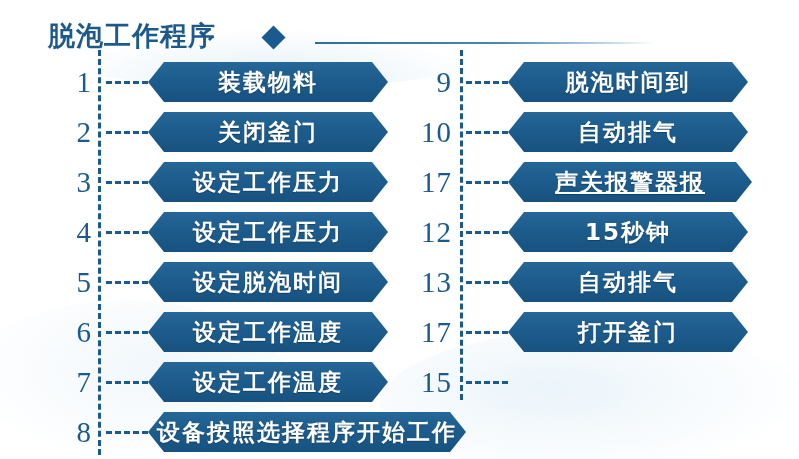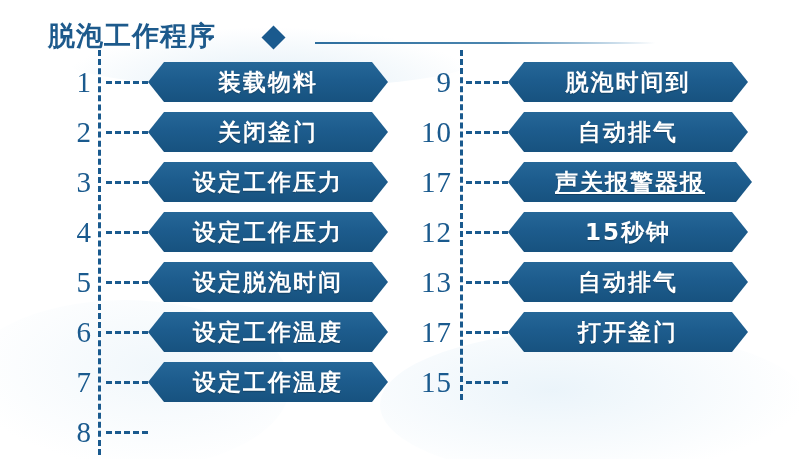--- a/index.html
+++ b/index.html
@@ -201,20 +201,21 @@
 
     <div class="row r7">
       <div class="step-num">7</div>
       <div class="connector"></div>
       <div class="badge badge-std">设定工作温度</div>
     </div>
 
     <div class="row r8">
       <div class="step-num">8</div>
       <div class="connector"></div>
+      <div class="badge badge-wide">设备按照选择程序开始工作</div>
     </div>
   </div>
 
   <div class="col col-right">
     <div class="spine spine-right"></div>
 
     <div class="row r1">
       <div class="step-num">9</div>
       <div class="connector"></div>
       <div class="badge badge-std">脱泡时间到</div>

